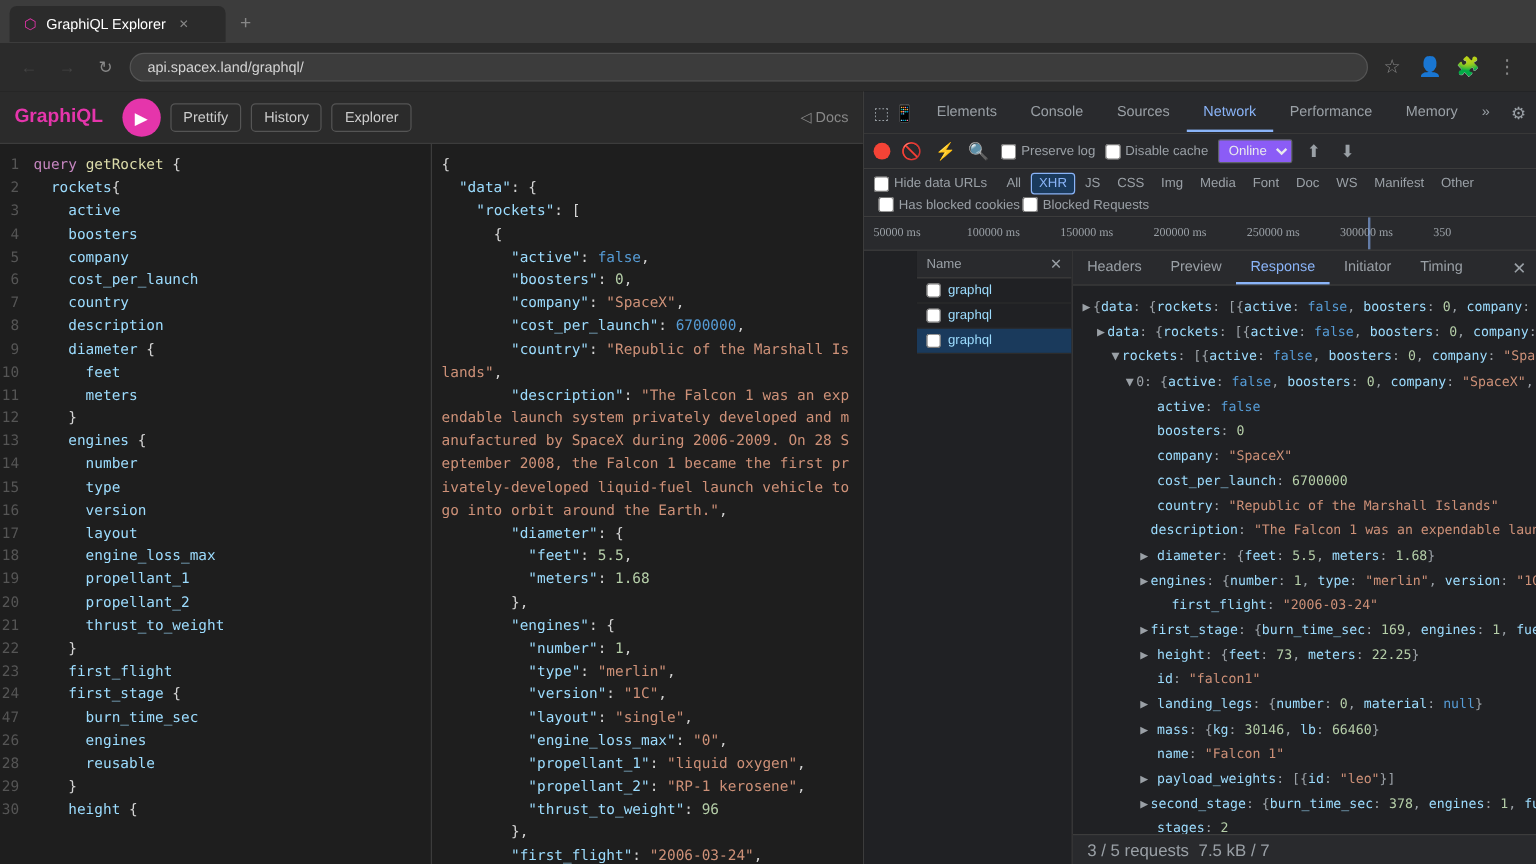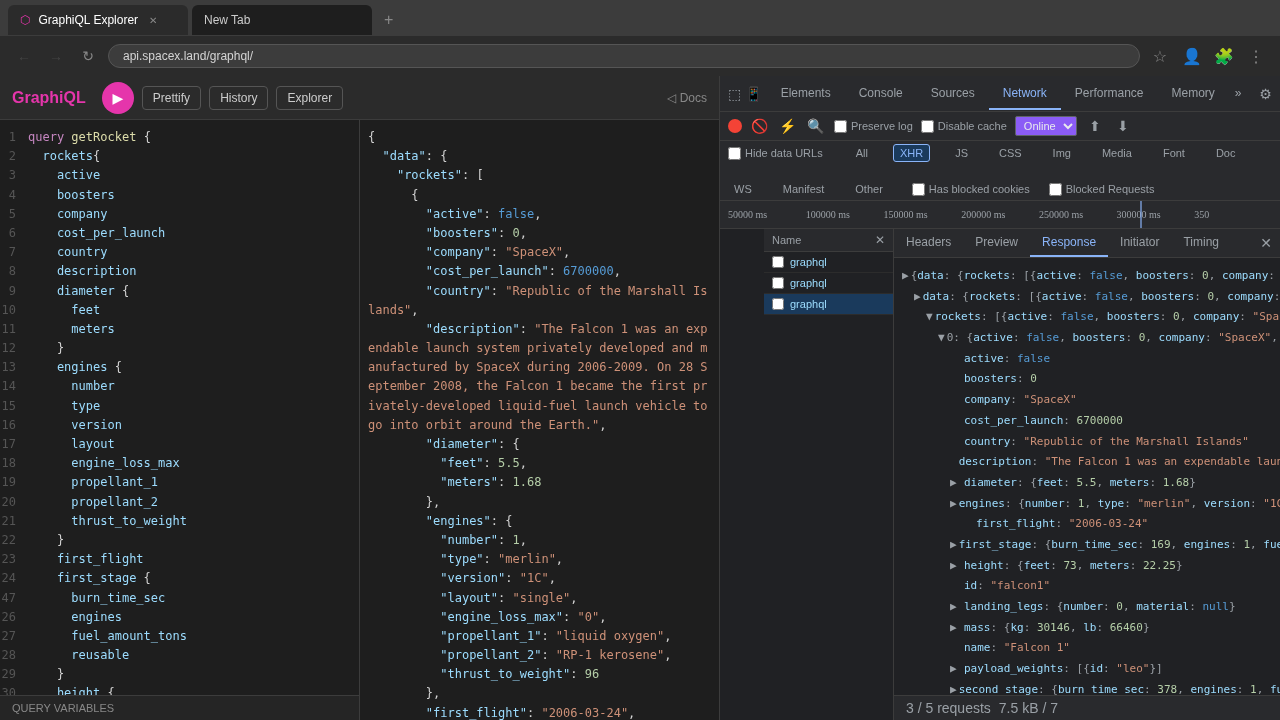--- a/index.html
+++ b/index.html
@@ -133,23 +133,20 @@
 <body>
 
 <div class="browser-chrome">
 
   <div class="tab-bar">
     <div class="tab active">
       <span style="color:#e535ab;">⬡</span>
       <span>GraphiQL Explorer</span>
       <span class="tab-close">✕</span>
     </div>
-    <div class="tab">
-      <span>New Tab</span>
-    </div>
     <button class="new-tab">+</button>
   </div>
 
   <div class="address-bar">
     <button class="nav-btn disabled">←</button>
     <button class="nav-btn disabled">→</button>
     <button class="nav-btn">↻</button>
     <input class="url-bar" type="text" value="api.spacex.land/graphql/" style="">
     <div class="browser-actions">
       <button class="browser-action-btn">☆</button>
@@ -275,38 +272,33 @@
             </div>
           <div class="line">
               <span class="line-num">47</span>
               <span class="line-code"><span class="field">      burn_time_sec</span></span>
             </div>
           <div class="line">
               <span class="line-num">26</span>
               <span class="line-code"><span class="field">      engines</span></span>
             </div>
           <div class="line">
-              <span class="line-num">27</span>
-              <span class="line-code"><span class="field">      fuel_amount_tons</span></span>
-            </div>
-          <div class="line">
               <span class="line-num">28</span>
               <span class="line-code"><span class="field">      reusable</span></span>
             </div>
           <div class="line">
               <span class="line-num">29</span>
               <span class="line-code"><span class="punct">    }</span></span>
             </div>
           <div class="line">
               <span class="line-num">30</span>
               <span class="line-code"><span class="field">    height</span> <span class="punct">{</span></span>
             </div>
 
         </div>
-        <div class="query-vars">QUERY VARIABLES</div>
       </div>
 
       <div class="response-panel">
         <div class="resp-line"><span class="resp-punct">{</span></div>
         <div class="resp-line">  <span class="resp-key">"data"</span><span class="resp-punct">: {</span></div>
         <div class="resp-line">    <span class="resp-key">"rockets"</span><span class="resp-punct">: [</span></div>
         <div class="resp-line">      <span class="resp-punct">{</span></div>
         <div class="resp-line">        <span class="resp-key">"active"</span><span class="resp-punct">: </span><span class="resp-bool-false">false</span><span class="resp-punct">,</span></div>
         <div class="resp-line">        <span class="resp-key">"boosters"</span><span class="resp-punct">: </span><span class="resp-num">0</span><span class="resp-punct">,</span></div>
         <div class="resp-line">        <span class="resp-key">"company"</span><span class="resp-punct">: </span><span class="resp-str">"SpaceX"</span><span class="resp-punct">,</span></div>
@@ -366,21 +358,21 @@
         <input type="checkbox" style="">
         <span>Disable cache</span>
       </label>
       <select class="online-select">
         <option>Online</option>
       </select>
       <button class="filter-btn">⬆</button>
       <button class="filter-btn">⬇</button>
     </div>
 
-    <div style="display:flex; align-items:center; background:#292a2d; padding:3px 8px; border-bottom:1px solid #3c3c3c; gap:19px; flex-wrap:wrap;">
+    <div style="display:flex; align-items:center; background:#292a2d; padding:3px 8px; border-bottom:1px solid #3c3c3c; gap:2px; flex-wrap:wrap;">
       <label class="checkbox-label" style="margin-right:8px;">
         <input type="checkbox" style="">
         <span>Hide data URLs</span>
       </label>
       <button style="background:none;border:none;color:#9aa0a6;font-size:11px;padding:2px 6px;cursor:pointer;border-radius:3px;">All</button>
       <button style="background:#1a3a5c;border:1px solid #8ab4f8;color:#8ab4f8;font-size:11px;padding:2px 6px;cursor:pointer;border-radius:3px;">XHR</button>
       <button style="background:none;border:none;color:#9aa0a6;font-size:11px;padding:2px 6px;cursor:pointer;border-radius:3px;">JS</button>
       <button style="background:none;border:none;color:#9aa0a6;font-size:11px;padding:2px 6px;cursor:pointer;border-radius:3px;">CSS</button>
       <button style="background:none;border:none;color:#9aa0a6;font-size:11px;padding:2px 6px;cursor:pointer;border-radius:3px;">Img</button>
       <button style="background:none;border:none;color:#9aa0a6;font-size:11px;padding:2px 6px;cursor:pointer;border-radius:3px;">Media</button>

